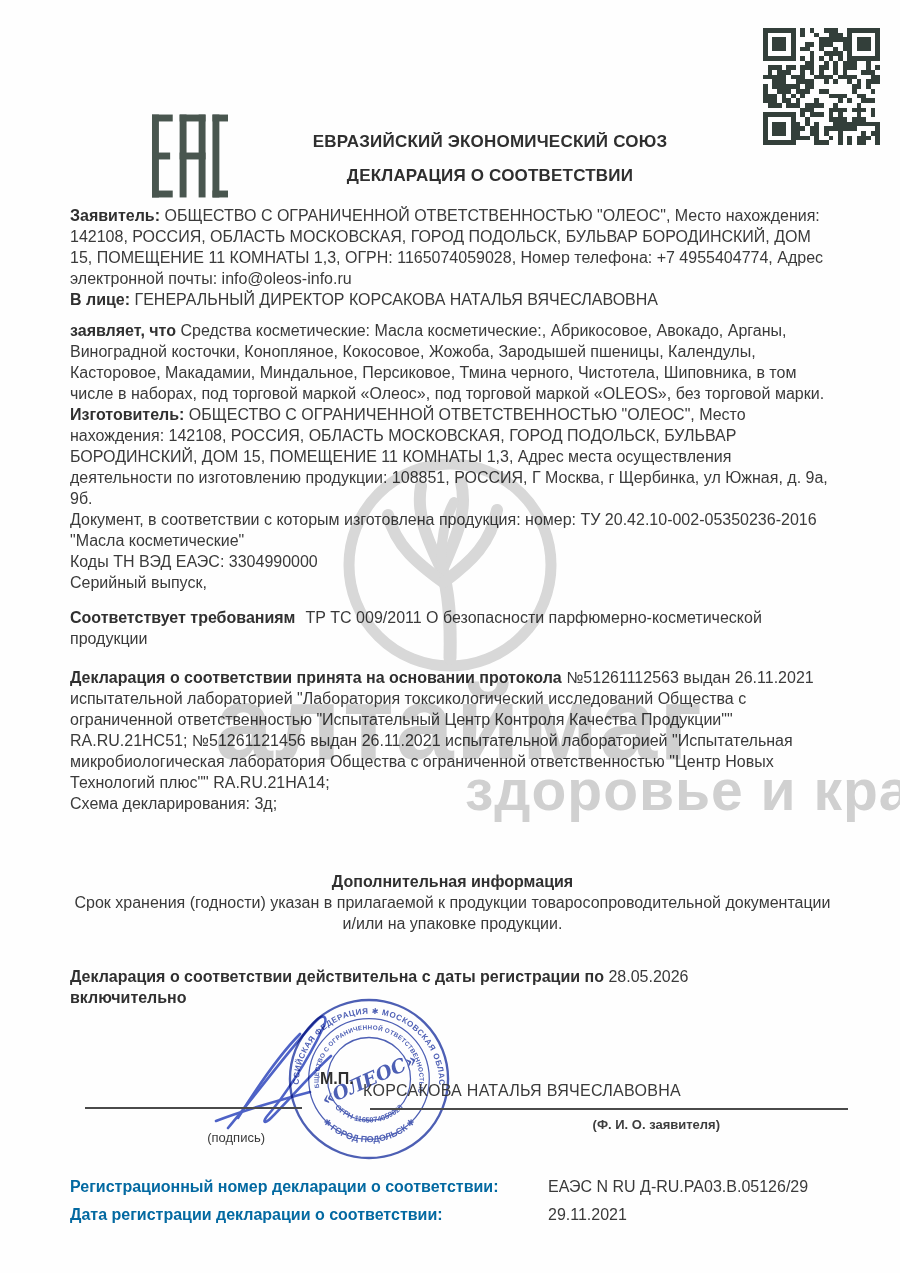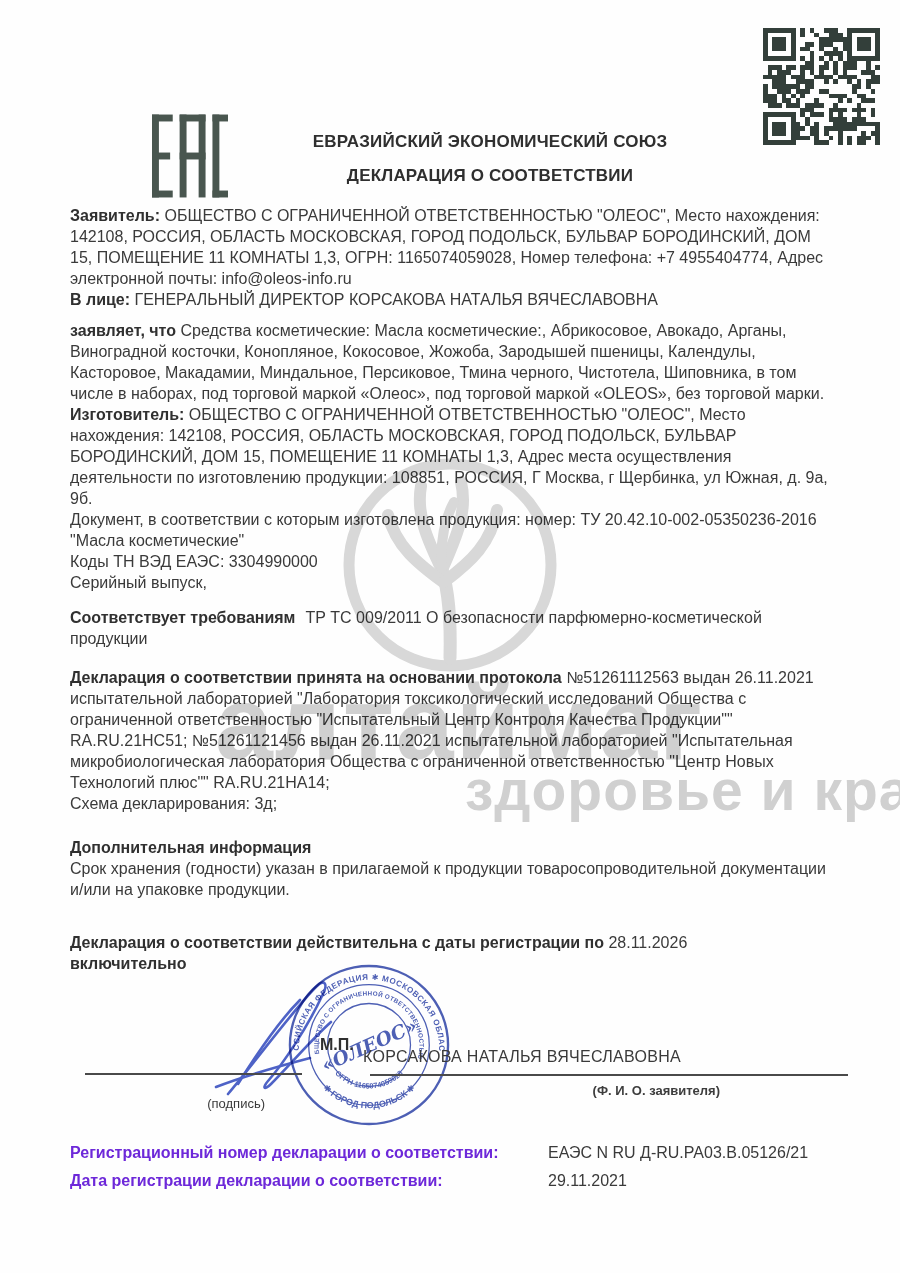--- a/index.html
+++ b/index.html
@@ -14,21 +14,21 @@
   
   #header{position:relative;height:205px;}
   #eac-logo{position:absolute;left:152px;top:112px;}
   #qr{position:absolute;left:763px;top:28px;}
   #titles{position:absolute;left:190px;top:131px;width:600px;text-align:center;}
   #titles .t{font-weight:bold;font-size:17px;color:#2f2f2f;letter-spacing:.2px;}
   #titles .t + .t{margin-top:13px;}
   
   #content{position:relative;z-index:2;margin:0 65px 0 70px;}
   .gap14{margin-top:14px;} .gap10{margin-top:10px;} .gap18{margin-top:18px;} .gap32{margin-top:32px;}
-  #addinfo{margin-top:23px;}
+  #addinfo{margin-top:57px;text-align:center;}
   .val-inline{padding-left:10px;}
   .block-suffix{display:block;font-weight:bold;color:#303030;}
   
   #tree-wm{position:absolute;left:330px;top:440px;z-index:3;mix-blend-mode:multiply;pointer-events:none;opacity:.55;}
   #brand-wm{position:absolute;left:215px;top:668px;width:680px;z-index:3;mix-blend-mode:multiply;pointer-events:none;
     color:#ababab;opacity:.55;}
   #brand-wm .big{font-size:104px;line-height:110px;font-weight:bold;letter-spacing:2px;white-space:nowrap;}
   #brand-wm .small{font-size:57px;line-height:40px;font-weight:bold;letter-spacing:1px;margin:-8px 0 0 250px;white-space:nowrap;}
   
   #sigzone{position:relative;height:150px;margin-top:4px;z-index:2;}
@@ -37,21 +37,21 @@
   #mp{position:absolute;left:250px;top:56px;font-weight:bold;color:#2f2f2f;}
   #fio-name{position:absolute;left:293px;top:68px;letter-spacing:.3px;white-space:nowrap;}
   .sline{position:absolute;height:2px;background:#4a4a4a;}
   #line-sign{left:15px;top:95px;width:217px;}
   #line-fio{left:300px;top:96px;width:478px;}
   #cap-sign{position:absolute;left:55px;top:115px;width:140px;text-align:right;font-size:13px;}
   #cap-fio{position:absolute;left:430px;top:102px;width:220px;text-align:right;font-size:13px;font-weight:bold;color:#3d3d3d;}
   
   #reg{margin-top:14px;}
   .regrow{display:flex;margin-top:7px;}
-  .regrow .rlabel{width:478px;font-weight:bold;color:#6d28d9;}
+  .regrow .rlabel{width:478px;font-weight:bold;color:#0369a1;}
   .regrow .rvalue{white-space:nowrap;}
 </style>
 </head>
 <body>
 
 <div id="header">
   <svg id="eac-logo" width="76" height="88" viewBox="0 0 88 100">
     <g fill="#49564f">
 
       <rect x="0" y="2" width="8" height="96"></rect>
@@ -452,21 +452,21 @@
   <p class="gap14"><span class="lbl">Соответствует требованиям</span><span class="val-inline">ТР ТС 009/2011 О безопасности парфюмерно-косметической продукции</span></p>
 
   <p class="gap18"><span class="lbl">Декларация о соответствии принята на основании протокола</span><span> №51261112563 выдан 26.11.2021 испытательной лабораторией "Лаборатория токсикологический исследований Общества с ограниченной ответственностью "Испытательный Центр Контроля Качества Продукции"" RA.RU.21НС51; №51261121456 выдан 26.11.2021 испытательной лабораторией "Испытательная микробиологическая лаборатория Общества с ограниченной ответственностью "Центр Новых Технологий плюс"" RA.RU.21НА14;</span></p>
   <p>Схема декларирования: 3д;</p>
 
   <div id="addinfo">
     <p class="lbl">Дополнительная информация</p>
     <p>Срок хранения (годности) указан в прилагаемой к продукции товаросопроводительной документации и/или на упаковке продукции.</p>
   </div>
 
-  <p class="gap32"><span class="lbl">Декларация о соответствии действительна с даты регистрации по</span><span> 28.11.2026</span><span class="block-suffix">включительно</span></p>
+  <p class="gap32"><span class="lbl">Декларация о соответствии действительна с даты регистрации по</span><span> 28.05.2026</span><span class="block-suffix">включительно</span></p>
 
   <div id="sigzone">
     <svg id="stamp" width="168" height="168" viewBox="0 0 170 170">
       <defs>
         <path id="tp-ot" d="M 14,90 A 71,71 0 1 1 156,90"></path>
         <path id="tp-ob" d="M 21,85 A 64,64 0 0 0 149,85"></path>
         <path id="tp-it" d="M 35,96 A 51,51 0 1 1 135,96"></path>
         <path id="tp-ib" d="M 38,82 A 47,47 0 0 0 132,82"></path>
       </defs>
       <g fill="none" stroke="#4356b0">
@@ -497,20 +497,20 @@
     <span id="fio-name">КОРСАКОВА НАТАЛЬЯ ВЯЧЕСЛАВОВНА</span>
     <div id="line-sign" class="sline"></div>
     <div id="line-fio" class="sline"></div>
     <span id="cap-sign">(подпись)</span>
     <span id="cap-fio">(Ф. И. О. заявителя)</span>
   </div>
 
   <div id="reg">
     <div class="regrow">
       <div class="rlabel">Регистрационный номер декларации о соответствии:</div>
-      <div class="rvalue">ЕАЭС N RU Д-RU.РА03.В.05126/21</div>
+      <div class="rvalue">ЕАЭС N RU Д-RU.РА03.В.05126/29</div>
     </div>
     <div class="regrow">
       <div class="rlabel">Дата регистрации декларации о соответствии:</div>
       <div class="rvalue">29.11.2021</div>
     </div>
   </div>
 </div>
 
 </body></html>

